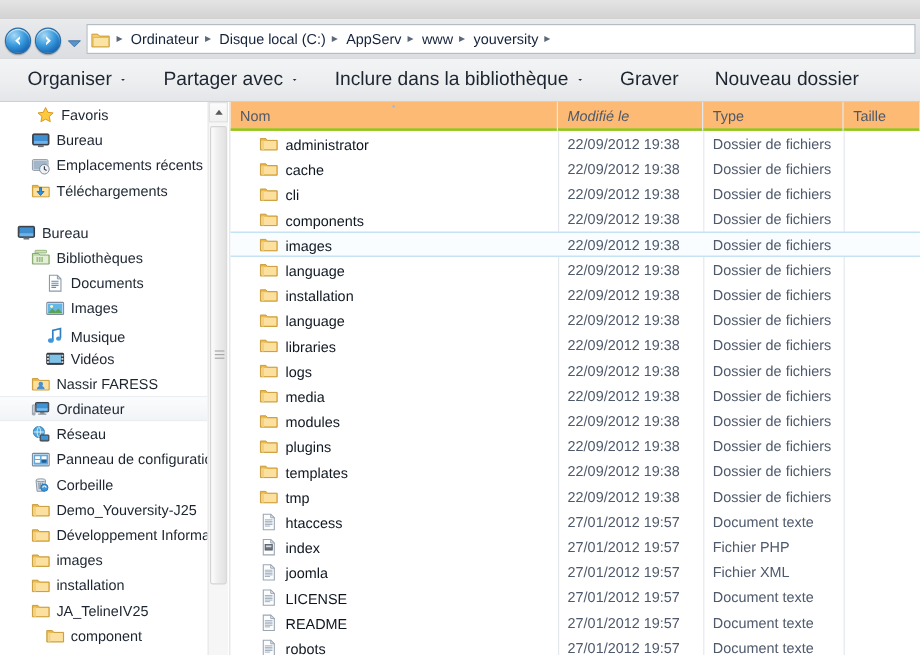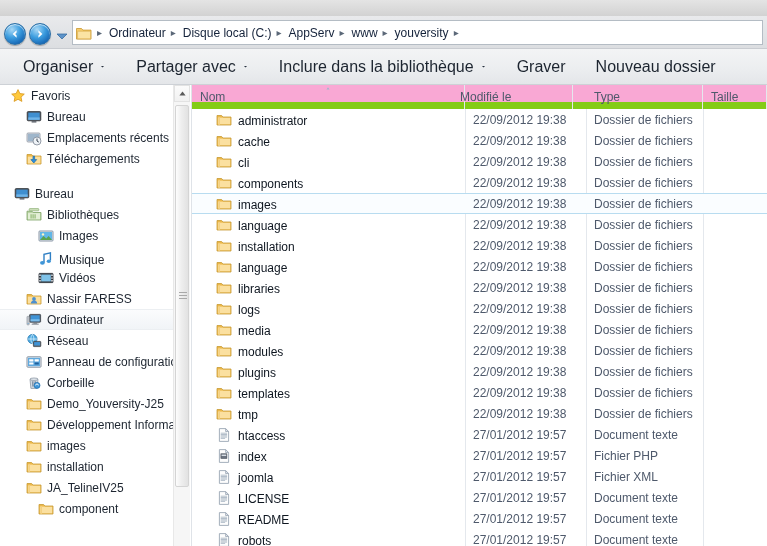--- a/index.html
+++ b/index.html
@@ -127,22 +127,22 @@
 
   
   .listpane {
     position: absolute; left: 191px; top: 85px; right: 0; bottom: 0;
     background: #ffffff;
     border-left: 1px solid #dfe3e8;
     overflow: hidden;
   }
   .colhead {
     position: relative; height: 24px;
-    background: #f9a8d4;
-    border-bottom: 7px solid #84cc16;
+    background: #fdba74;
+    border-bottom: 2px solid #84cc16;
   }
   .col {
     position: absolute; top: 0; height: 24px;
     display: flex; align-items: center;
     font-size: 12px; color: #4e596b;
     padding-left: 8px;
     border-right: 1px solid #e4e8ed;
     cursor: pointer;
   }
   .col .sortmark {
@@ -246,21 +246,21 @@
       </div>
       <div class="tb-item">
         <span>Graver</span>
       </div>
       <div class="tb-item">
         <span>Nouveau dossier</span>
       </div>
     </div>
 
   <div class="navpane" id="navpane">
-      <div class="navitem" style="padding-left: 10px;">
+      <div class="navitem" style="padding-left: 30px;">
         <svg viewBox="0 0 16 16" width="16" height="16" class="ico">
           <path d="M8 1.6l1.9 4 4.4.5-3.3 3 .9 4.3L8 11.3 4.1 13.4l.9-4.3-3.3-3 4.4-.5z" fill="#ffc93d" stroke="#d8951a" stroke-width=".8"></path>
         </svg>
         <span>Favoris</span>
       </div>
       <div class="navitem" style="padding-left: 26px;">
         <svg viewBox="0 0 16 16" width="16" height="16" class="ico">
           <rect x="1.2" y="2.6" width="13.6" height="9.2" rx="1" fill="#4a4f57" stroke="#2d3239" stroke-width=".8"></rect>
           <rect x="2.3" y="3.6" width="11.4" height="7.2" fill="#3f8fd0"></rect>
           <path d="M2.3 8.4h11.4v2.4H2.3z" fill="#6fb4e8"></path>
@@ -296,20 +296,28 @@
         <span>Bureau</span>
       </div>
       <div class="navitem" style="padding-left: 26px;">
         <svg viewBox="0 0 16 16" width="16" height="16" class="ico">
           <path d="M1 4.2h5l1.2 1.3h7.8v7.5H1z" fill="#bcd6a6" stroke="#7fa368" stroke-width=".8"></path>
           <path d="M2 6.1h12v6.2H2z" fill="#e3efd6"></path>
           <rect x="3.2" y="1.6" width="9.6" height="2.2" rx=".6" fill="#cfe2bd" stroke="#8aae72" stroke-width=".7"></rect>
           <path d="M4.4 7.2h1.4v4.2H4.4zM6.4 7.2h1.4v4.2H6.4zM8.4 7.2h1.4v4.2H8.4z" fill="#9ec183"></path>
         </svg>
         <span>Bibliothèques</span>
+      </div>
+      <div class="navitem" style="padding-left: 38px;">
+        <svg viewBox="0 0 16 16" width="16" height="16" class="ico">
+          <path d="M3.2 1.4h6.6l3 3v10.2H3.2z" fill="#ffffff" stroke="#8a99ab" stroke-width=".9"></path>
+          <path d="M9.8 1.4l3 3h-3z" fill="#d4dde8" stroke="#8a99ab" stroke-width=".8"></path>
+          <path d="M4.8 6.4h6M4.8 8.1h6M4.8 9.8h6M4.8 11.5h4" stroke="#6f8ba8" stroke-width=".9"></path>
+        </svg>
+        <span>Documents</span>
       </div>
       <div class="navitem" style="padding-left: 38px;">
         <svg viewBox="0 0 16 16" width="16" height="16" class="ico">
           <rect x="1" y="3" width="14" height="10" rx=".8" fill="#e9eef3" stroke="#7d8b9c" stroke-width=".9"></rect>
           <rect x="2" y="4" width="12" height="8" fill="#62b7e8"></rect>
           <circle cx="5" cy="6.4" r="1.2" fill="#fff6c2"></circle>
           <path d="M2 12l3.6-4 2.6 2.6L10.6 8 14 12z" fill="#5ba34e"></path>
         </svg>
         <span>Images</span>
       </div>
@@ -452,21 +460,21 @@
   </div>
 
   <div class="listpane">
     <div class="colhead" id="colhead">
         <div class="col" style="left: 0px; width: 273px;">
           <span>Nom</span>
           <svg viewBox="0 0 16 16" width="10" height="5" class="sortmark">
             <path d="M8 4l5 7H3z" fill="#9fb6cc"></path>
           </svg>
         </div>
-        <div class="col" style="left: 260px; width: 121px;">
+        <div class="col" style="left: 273px; width: 121px; font-style: italic;">
           <span>Modifié le</span>
         </div>
         <div class="col" style="left: 394px; width: 117px;">
           <span>Type</span>
         </div>
         <div class="col" style="left: 511px; width: 64px;">
           <span>Taille</span>
         </div>
       </div>
     <div class="rows" id="rows">

